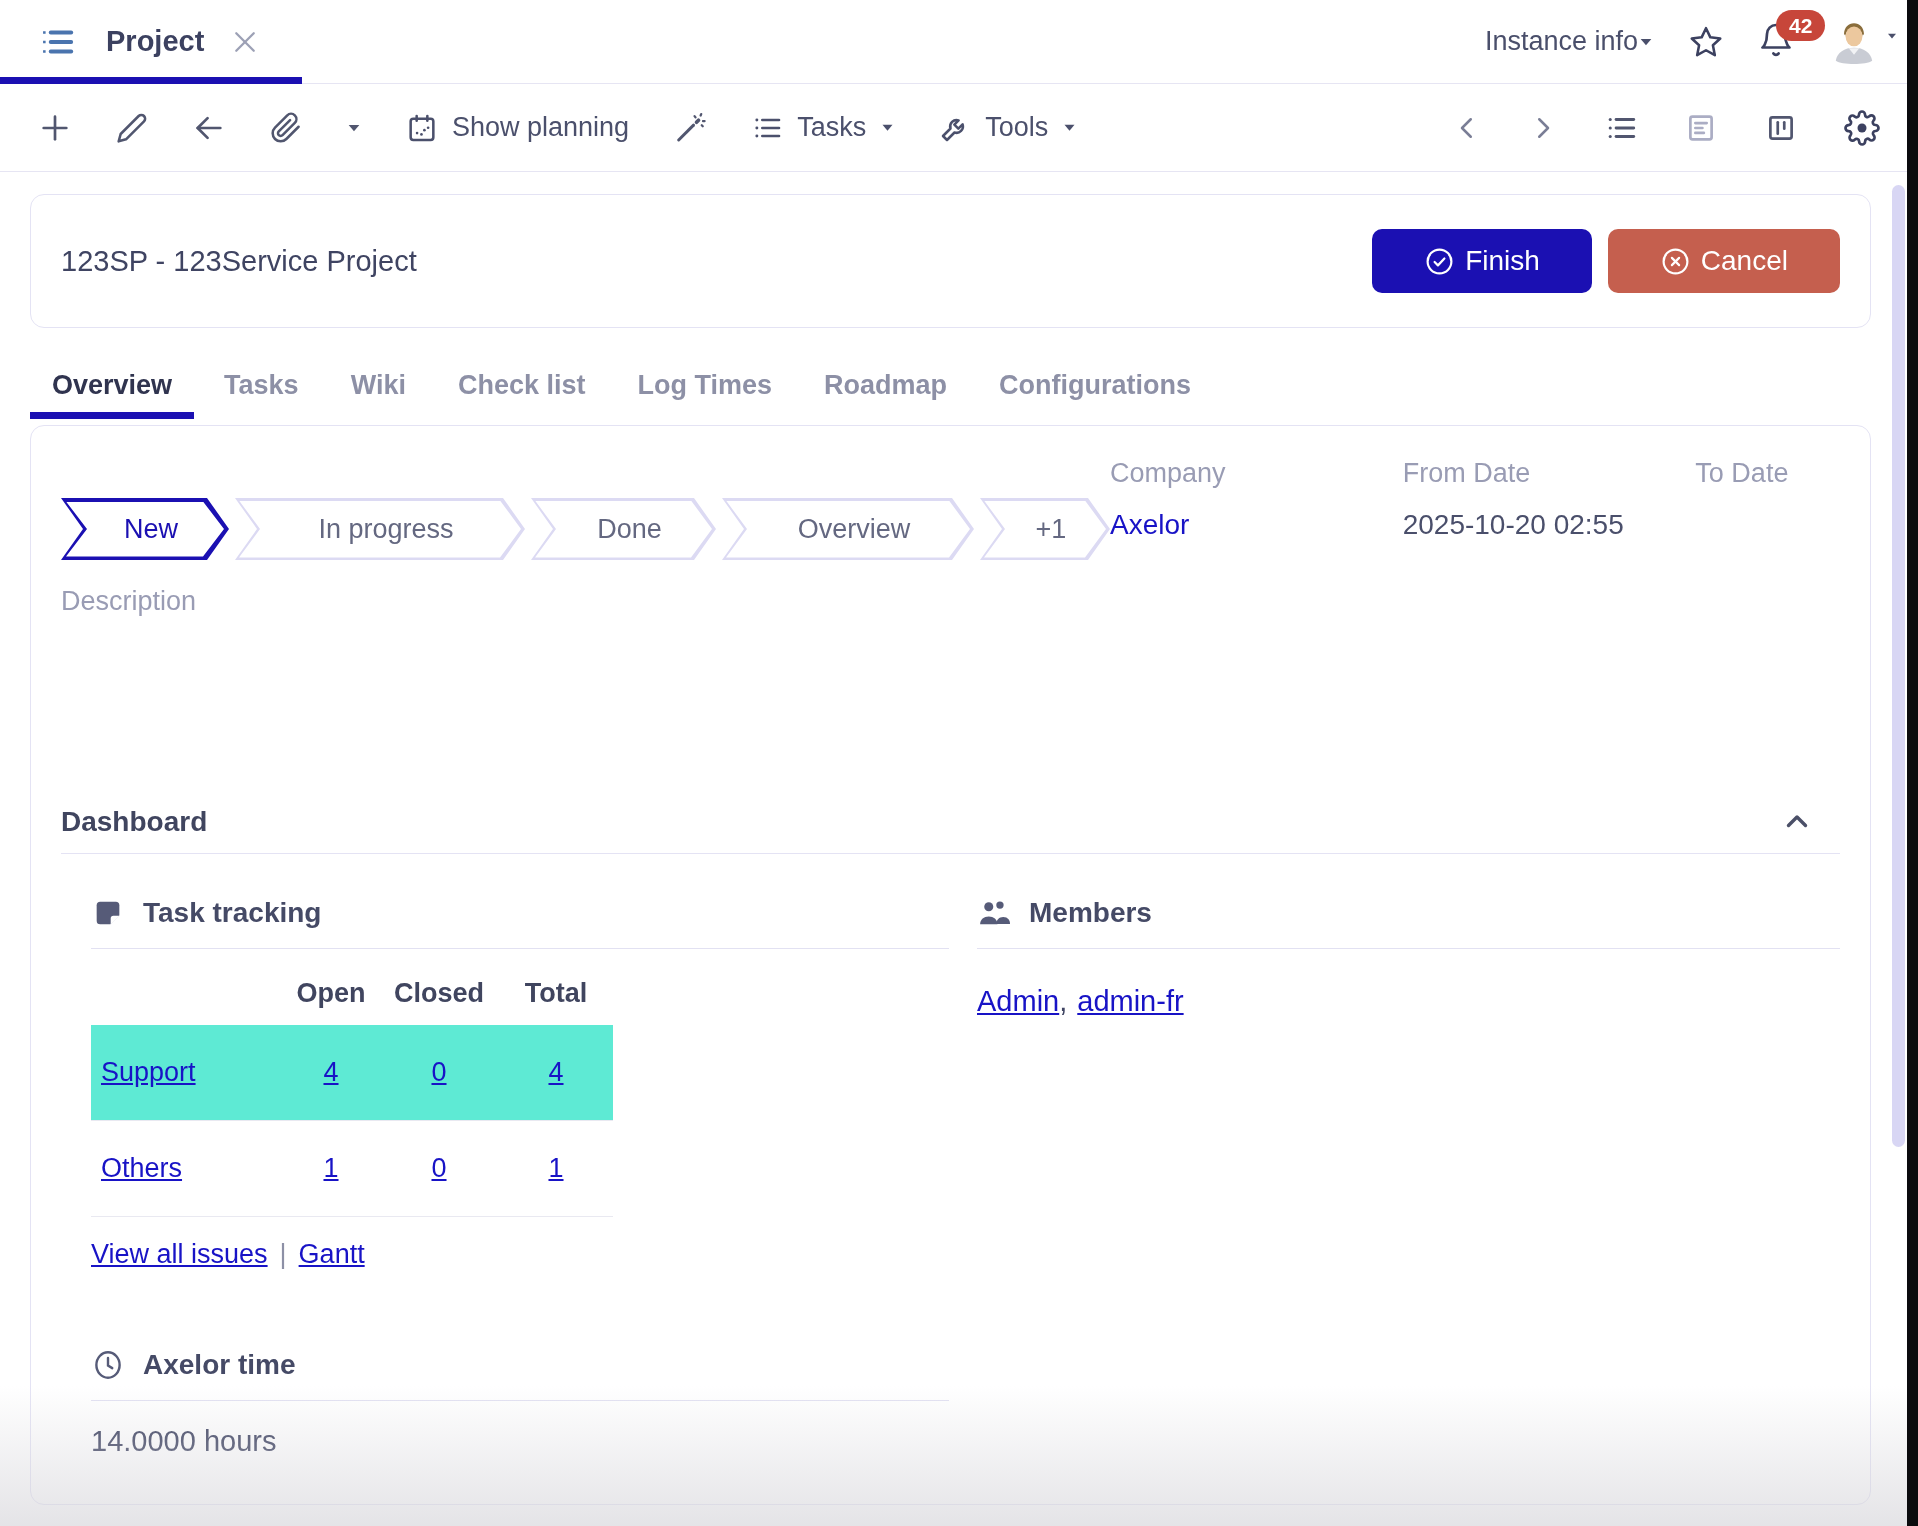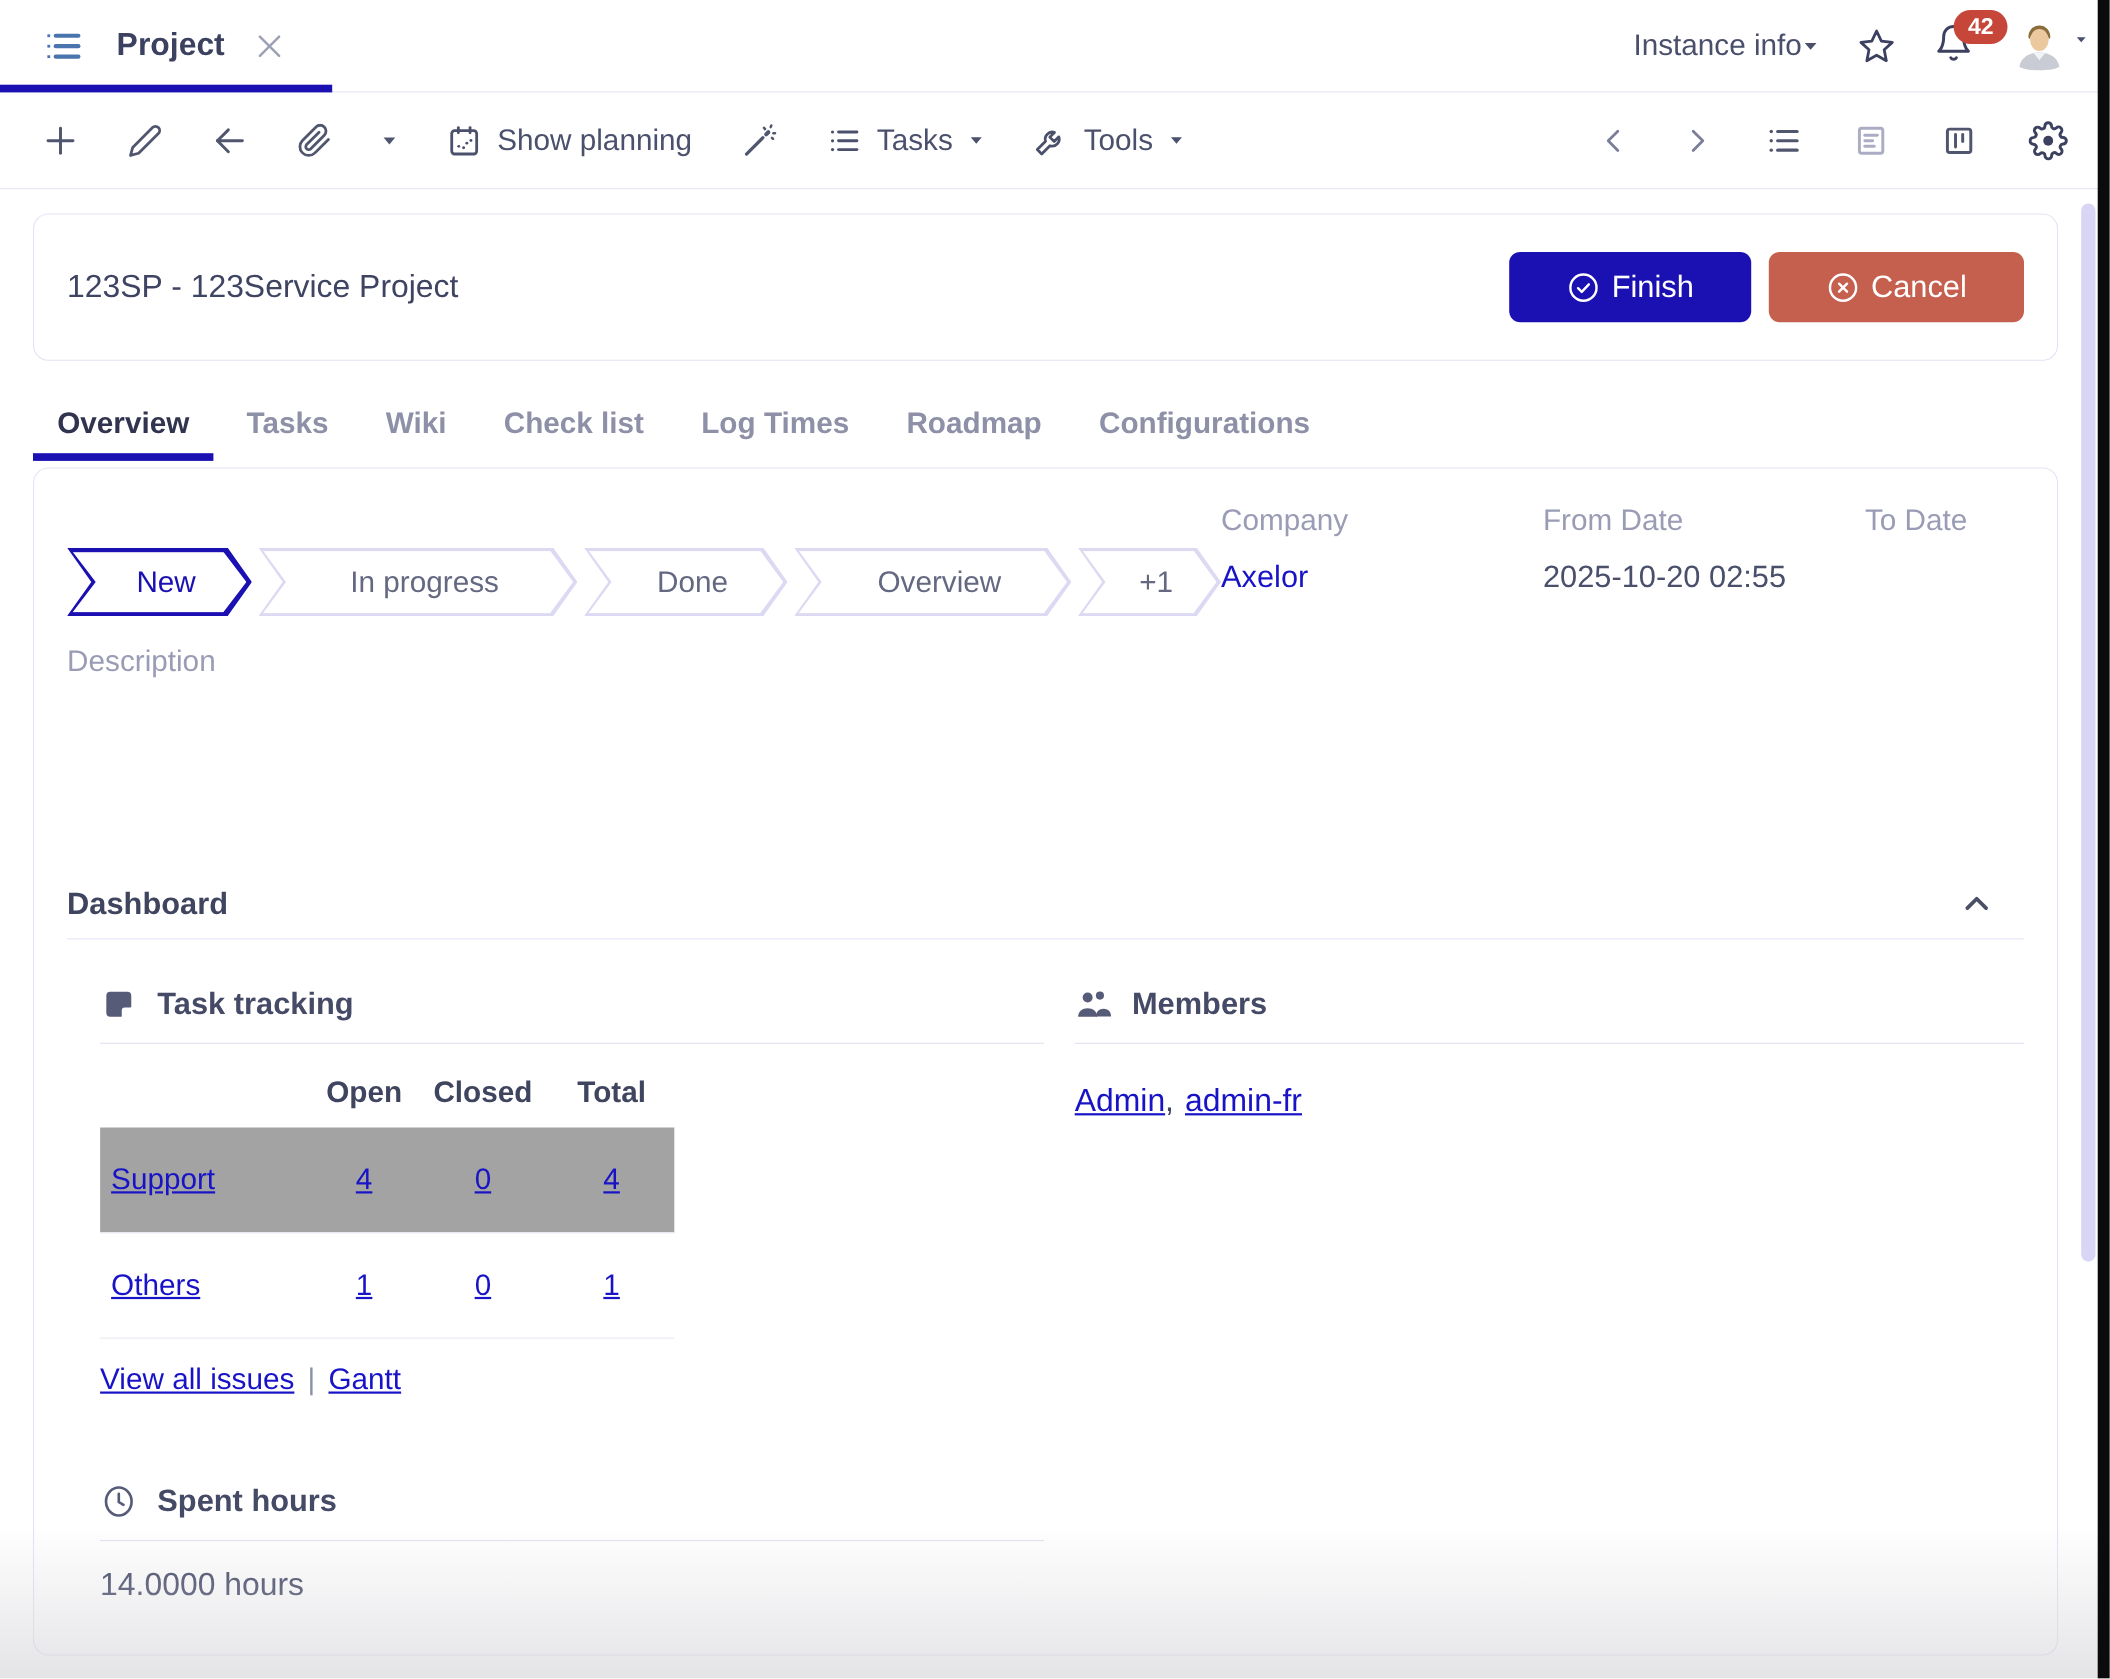--- a/index.html
+++ b/index.html
@@ -91,21 +91,21 @@
     border-bottom:1px solid #e2e1f2; color:#565b78; }
   .panel-title { font-size:28px; font-weight:700; color:#454a66; }
 
   
   .tt-table { margin-top:12px; width:522px; font-size:27px; }
   .tt-row { display:grid; grid-template-columns:192px 96px 120px 114px; align-items:center; }
   .tt-head { height:64px; font-weight:700; color:#40455f; }
   .tt-head > div { text-align:center; }
   .tt-data { height:96px; border-bottom:1px solid #e9e9f1; }
   .tt-data:first-of-type { border-top:1px solid #e9e9f1; }
-  .tt-data.striped { background:#a3a3a3; }
+  .tt-data.striped { background:#5eead4; }
   .tt-data .cell-label { padding-left:10px; }
   .tt-data .cell-num { text-align:center; }
   .tt-links { margin-top:22px; font-size:27px; }
   .tt-links .sep { color:#8d90a6; margin:0 12px; }
 
   
   .members-line { margin-top:36px; font-size:29px; color:#3f4462; }
   .members-line .comma { margin-right:10px; }
 
   
@@ -442,21 +442,21 @@
           </div>
 
           <div class="spent">
             <div class="panel-head">
               <span class="icon">
                 <svg width="34" height="34" viewBox="0 0 24 24" fill="none" stroke="#565b78" stroke-width="1.7" stroke-linecap="round">
                   <ellipse cx="12" cy="12" rx="8.2" ry="9"></ellipse>
                   <polyline points="12 7 12 12.4 15 14.2"></polyline>
                 </svg>
               </span>
-              <span class="panel-title">Spent hours</span>
+              <span class="panel-title">Axelor time</span>
             </div>
             <div class="spent-value">14.0000 hours</div>
           </div>
         </div>
 
         <div class="panel-right">
           <div class="panel-head">
             <span class="icon">
               <svg width="34" height="34" viewBox="0 0 24 24">
                 <circle cx="16.2" cy="6.4" r="2.6" fill="#565b78"></circle>

